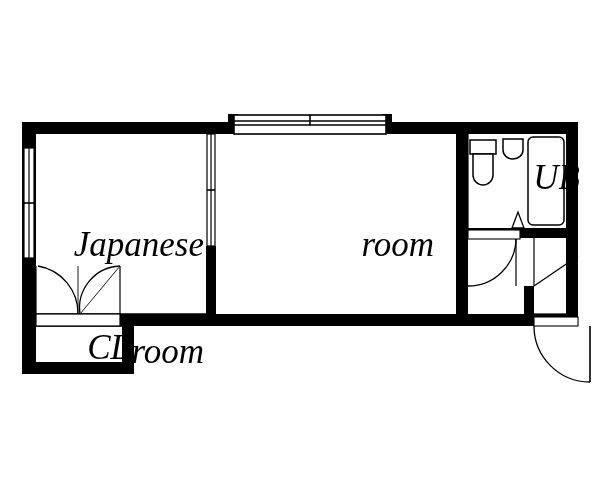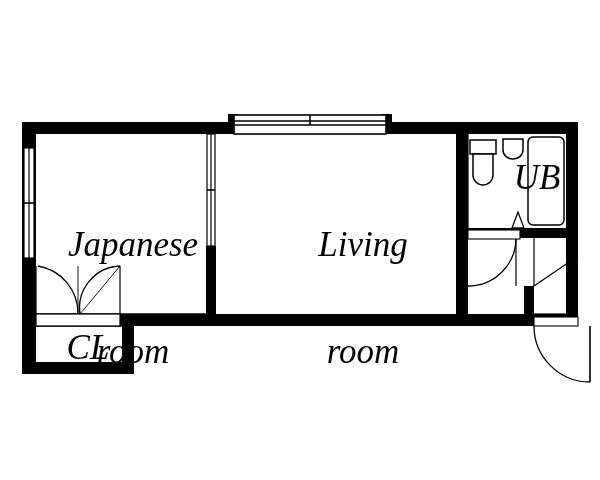--- a/index.html
+++ b/index.html
@@ -26,21 +26,21 @@
     top: 0;
     width: 600px;
     height: 480px;
     display: block;
   }
   .room-label {
     position: absolute;
     font-family: "Liberation Serif", serif;
     font-style: italic;
     color: #000000;
-    text-align: center;
+    text-align: right;
     line-height: 1.02;
     white-space: pre;
     pointer-events: none;
     letter-spacing: 0px;
   }
   .label-jp {
     left: 28px;
     top: 156px;
     width: 176px;
     font-size: 35px;
@@ -188,21 +188,20 @@
     </g>
 
   </svg>
 
   <div class="room-label label-jp">
     <span class="lbl-line">Japanese</span>
     <span class="lbl-line">room</span>
   </div>
 
   <div class="room-label label-lv">
-    <span class="lbl-line">Living</span>
     <span class="lbl-line">room</span>
   </div>
 
   <div class="room-label label-ub">UB</div>
 
   <div class="room-label label-cl">CL</div>
 
 </div>
 
 </body></html>

